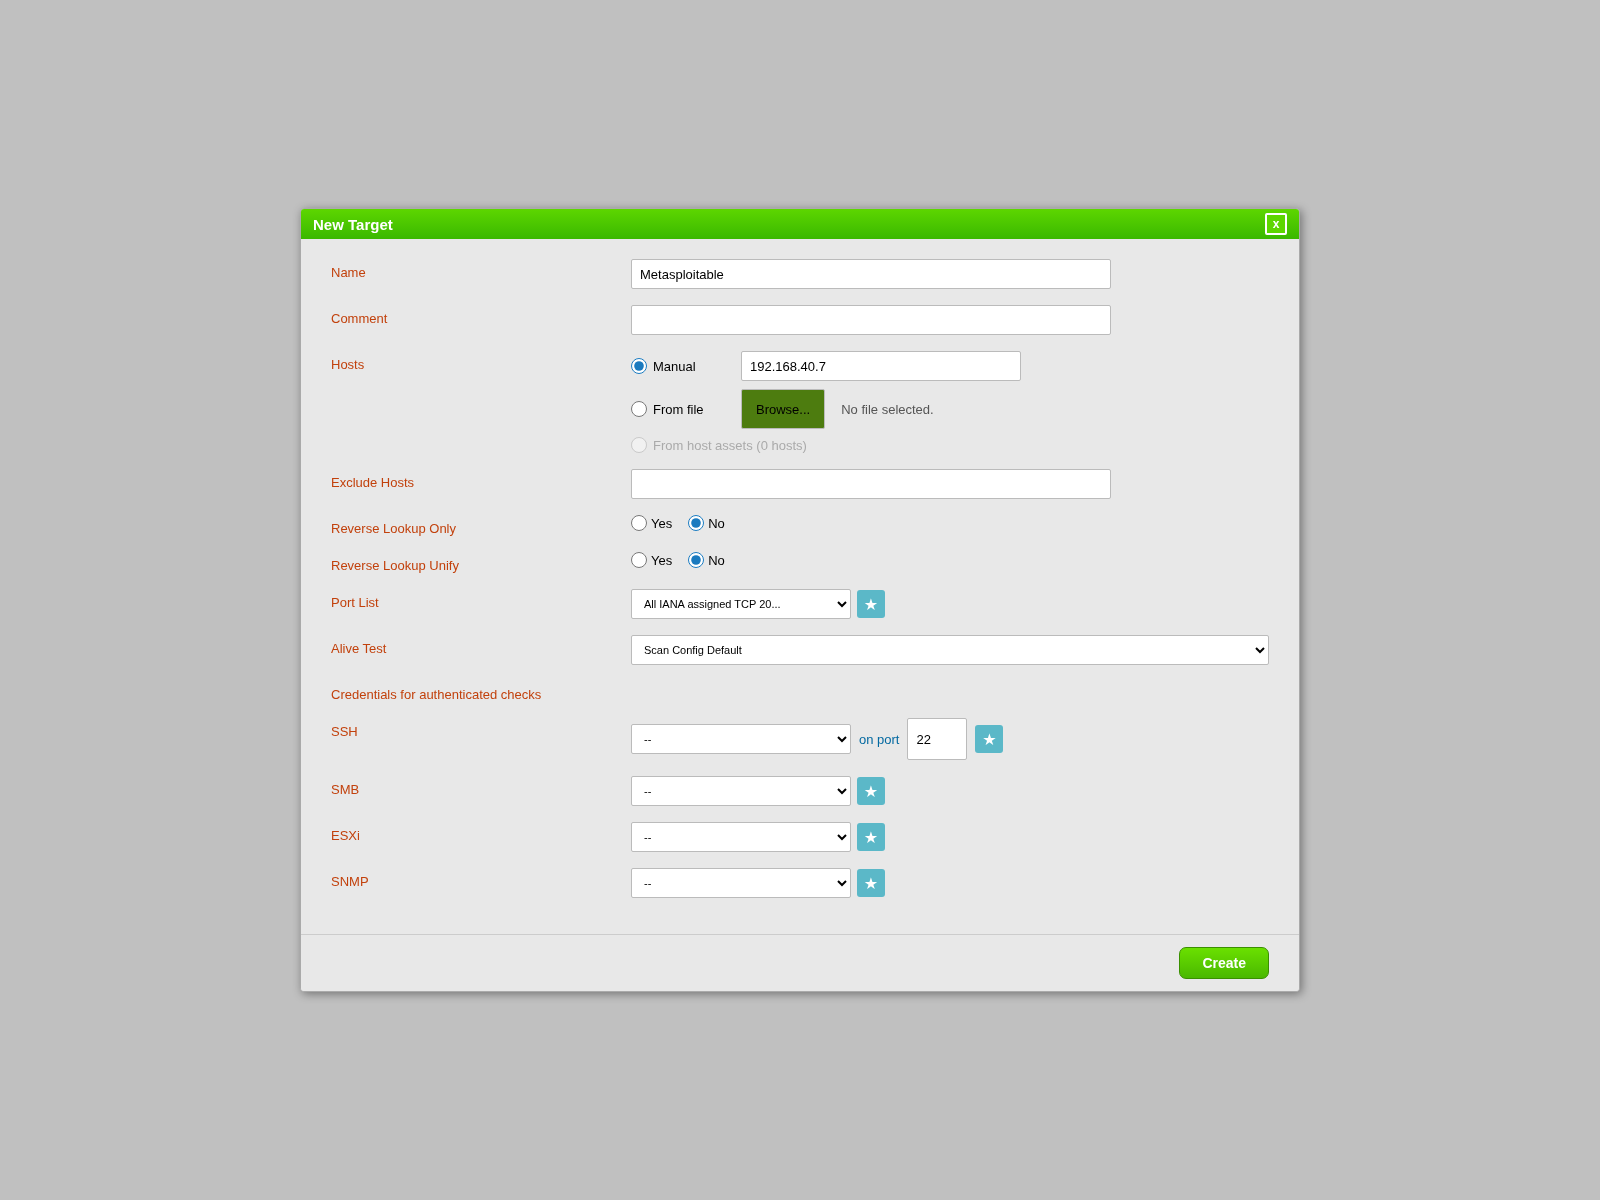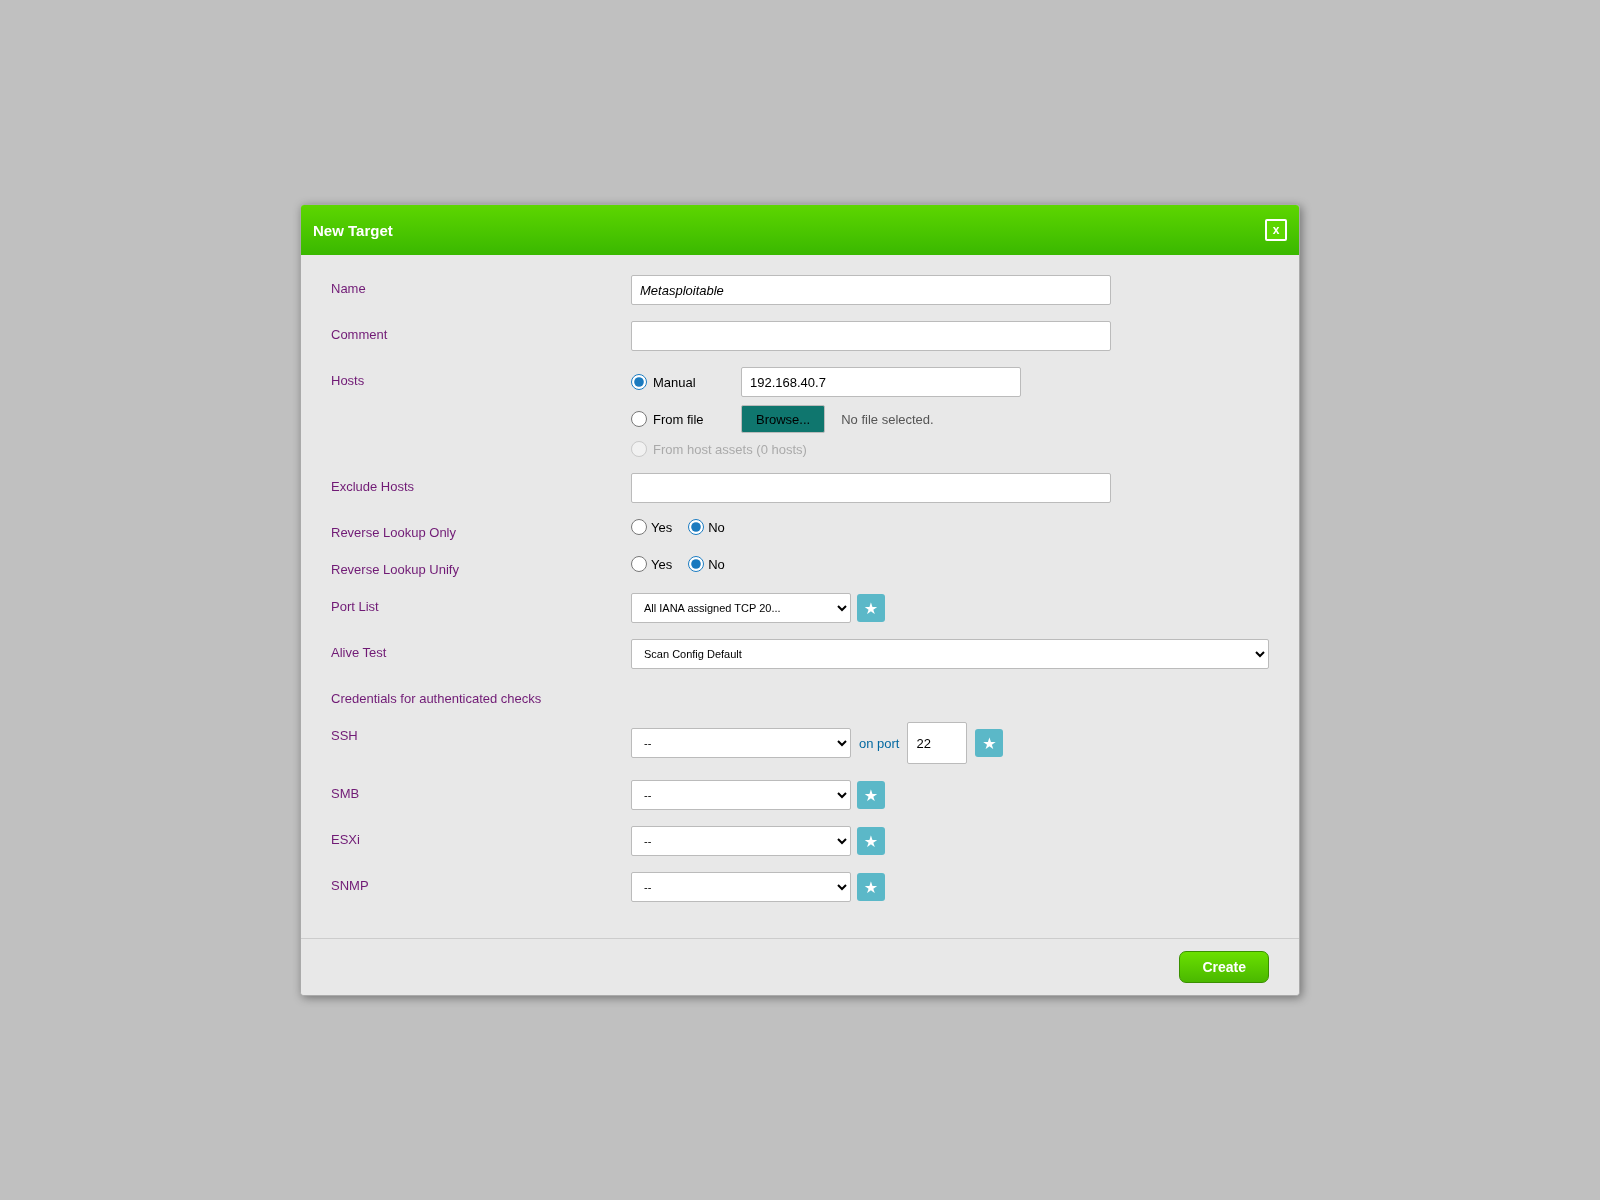--- a/index.html
+++ b/index.html
@@ -18,21 +18,21 @@
       width: 1000px;
       border-radius: 4px;
       overflow: hidden;
       box-shadow: 2px 2px 10px rgba(0,0,0,0.4);
     }
     .dialog-header {
       background: linear-gradient(to bottom, #5dd600, #3ab800);
       color: white;
       font-weight: bold;
       font-size: 15px;
-      padding: 14px 12px;
+      padding: 4px 12px;
       display: flex;
       justify-content: space-between;
       align-items: center;
       gap: 32px;
     }
     .close-btn {
       background: #5dd600;
       border: 2px solid white;
       color: white;
       width: 22px;
@@ -49,38 +49,37 @@
       padding: 20px 30px 20px 30px;
     }
     .form-row {
       display: flex;
       align-items: flex-start;
       margin-bottom: 16px;
     }
     .form-label {
       width: 300px;
       min-width: 300px;
-      color: #701a75;
+      color: #c2410c;
       font-size: 13px;
       padding-top: 6px;
     }
     .form-control-area {
       flex: 1;
       display: flex;
       flex-direction: column;
     }
     .form-input {
       border: 1px solid #bbb;
       background: white;
       padding: 5px 8px;
       font-size: 13px;
       width: 480px;
       height: 30px;
       border-radius: 2px;
-      font-style: italic;
     }
     .hosts-section {
       display: flex;
       flex-direction: column;
       gap: 8px;
     }
     .hosts-row {
       display: flex;
       align-items: center;
       gap: 10px;
@@ -108,27 +107,27 @@
     .host-ip-input {
       border: 1px solid #bbb;
       background: white;
       padding: 5px 8px;
       font-size: 13px;
       width: 280px;
       height: 30px;
       border-radius: 2px;
     }
     .browse-btn {
-      background: #0f766e;
+      background: #4d7c0f;
       border: 1px solid #bbb;
       padding: 4px 14px;
       font-size: 13px;
       cursor: pointer;
       border-radius: 2px;
-      height: 28px;
+      height: 40px;
     }
     .no-file-text {
       font-size: 13px;
       color: #555;
       margin-left: 6px;
     }
     .radio-group-inline {
       display: flex;
       align-items: center;
       gap: 6px;

